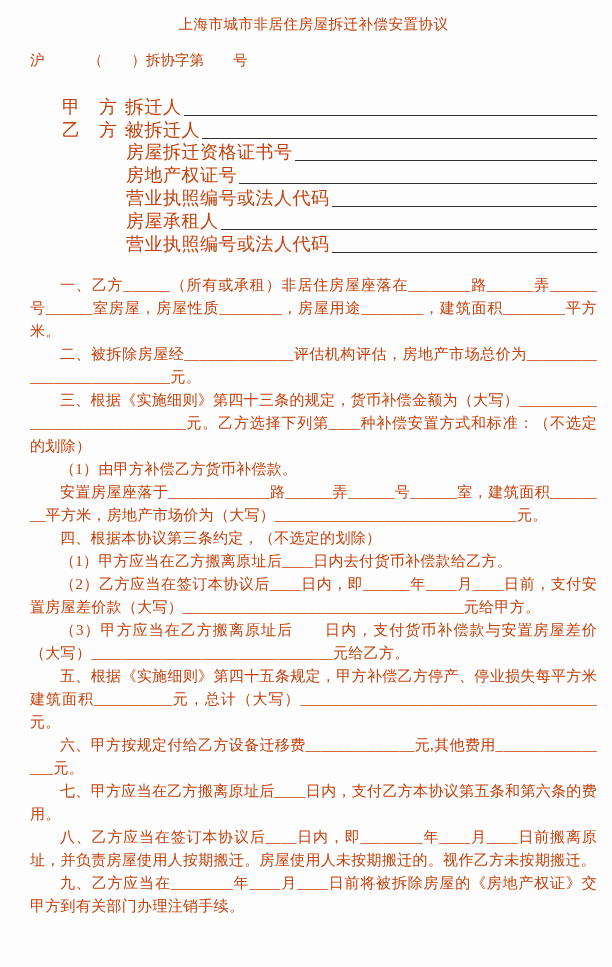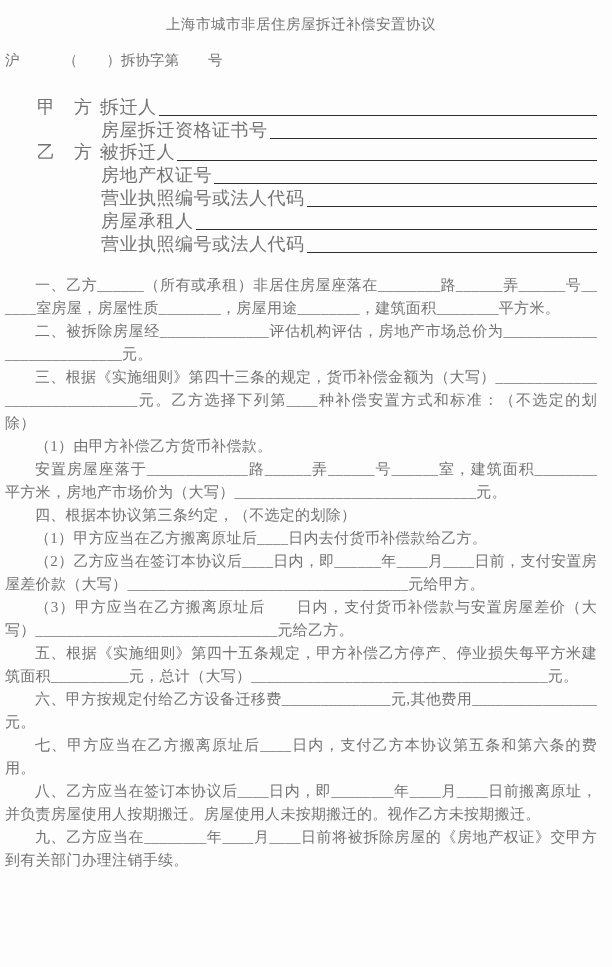--- a/index.html
+++ b/index.html
@@ -1,24 +1,24 @@
 <!DOCTYPE html>
 <html lang="zh"><head>
 <meta charset="utf-8">
 <style>
   html,body { margin:0; padding:0; background:#e8e8e8; }
   .page {
     position:relative;
     width:612px; height:967px;
     margin:0 auto;
     background:#fdfdfd;
-    color:#737373;
+    color:#c2410c;
     font-family:"Liberation Serif","DejaVu Serif",serif;
     box-sizing:border-box;
-    padding:12px 15px 0 5px;
+    padding:12px 15px 0 30px;
     overflow:hidden;
   }
   .title {
     text-align:center;
     font-size:14.5px;
     line-height:20px;
     letter-spacing:0.5px;
     margin:2px 0 0 0;
     font-weight:normal;
   }
@@ -58,27 +58,27 @@
 
   <div class="docno">沪　　　（　　）拆协字第　　号</div>
 
   <div class="parties">
     <div class="prow">
       <span class="prole">甲　方：</span>
         <span class="plabel">拆迁人</span>
         <span class="pfill"></span>
     </div>
     <div class="prow">
-      <span class="prole"></span>
-        <span class="plabel">房屋拆迁资格证书号</span>
+      <span class="prole">乙　方：</span>
+        <span class="plabel">被拆迁人</span>
         <span class="pfill"></span>
     </div>
     <div class="prow">
-      <span class="prole">乙　方：</span>
-        <span class="plabel">被拆迁人</span>
+      <span class="prole"></span>
+        <span class="plabel">房屋拆迁资格证书号</span>
         <span class="pfill"></span>
     </div>
     <div class="prow">
       <span class="prole"></span>
         <span class="plabel">房地产权证号</span>
         <span class="pfill"></span>
     </div>
     <div class="prow">
       <span class="prole"></span>
         <span class="plabel">营业执照编号或法人代码</span>

